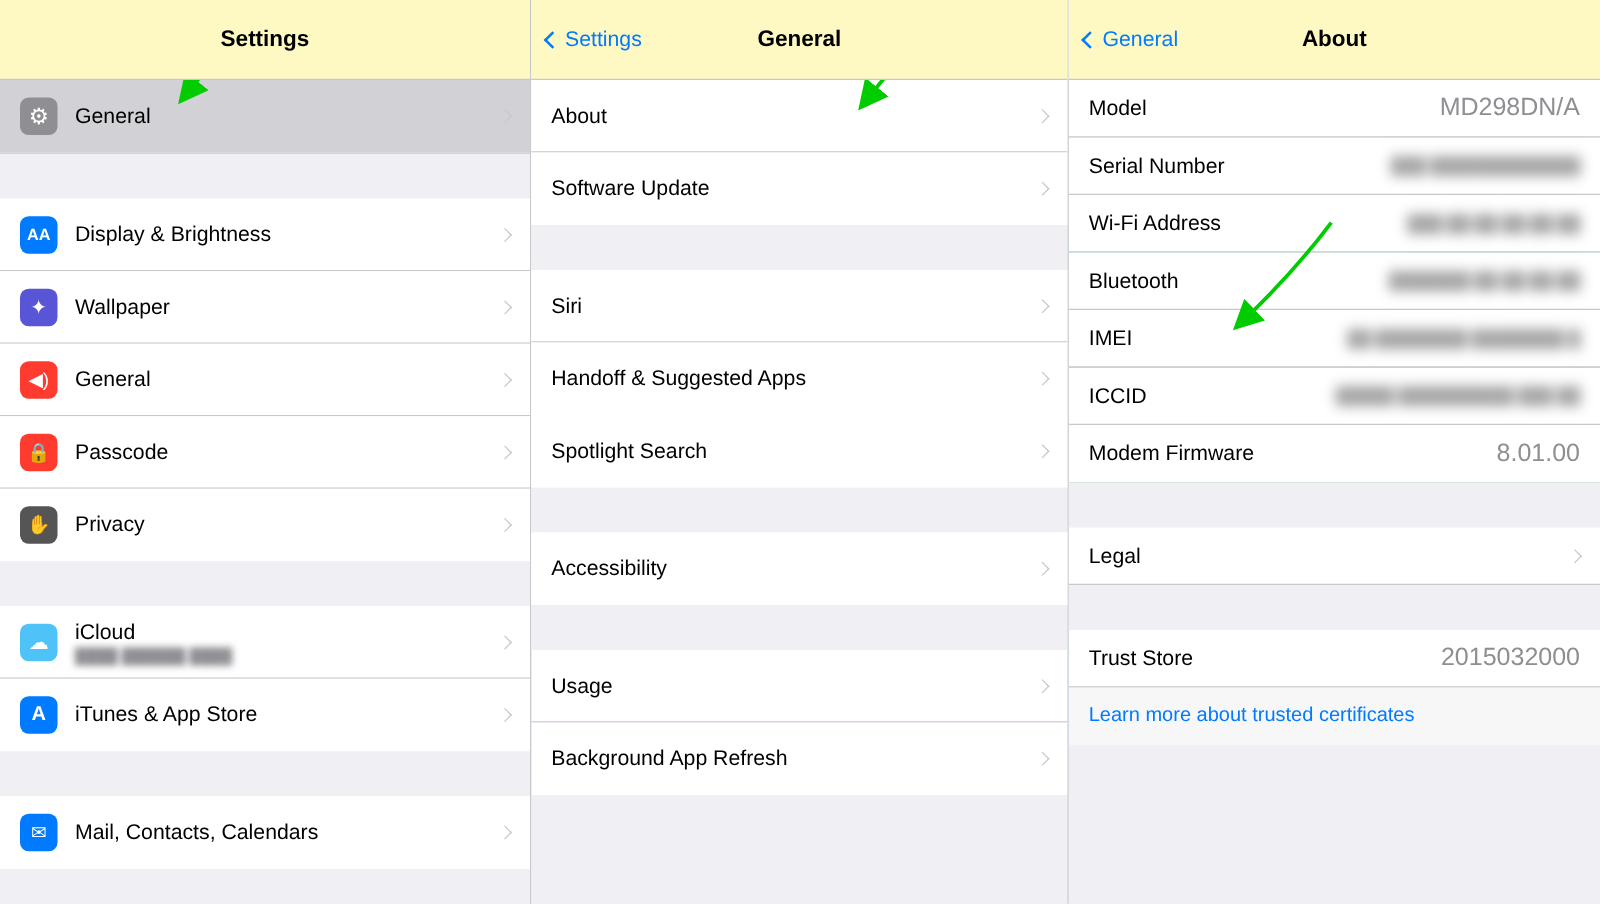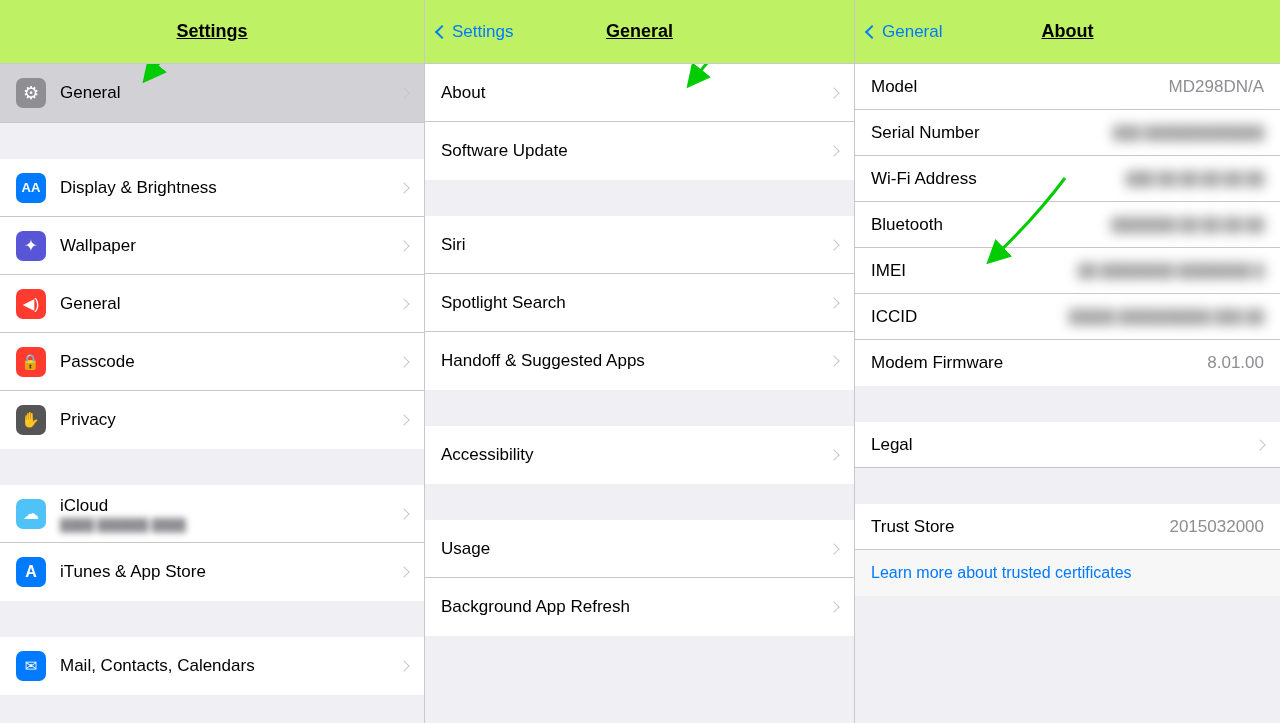--- a/index.html
+++ b/index.html
@@ -19,29 +19,28 @@
       flex-direction: column;
       height: 100%;
       background: #efeff4;
     }
     .col-left { width: 425px; border-right: 1px solid #c8c7cc; }
     .col-mid  { width: 430px; border-right: 1px solid #c8c7cc; }
     .col-right { flex: 1; }
 
     
     .col-header {
-      background: #bef264;
+      background: #fef9c3;
       border-bottom: 1px solid #c8c7cc;
       height: 64px;
       display: flex;
       align-items: center;
       justify-content: center;
       position: relative;
       flex-shrink: 0;
-      text-decoration: underline;
     }
     .col-header .title {
       font-size: 18px;
       font-weight: 600;
       color: #000;
     }
     .col-header .back-btn {
       position: absolute;
       left: 12px;
       display: flex;
@@ -125,21 +124,21 @@
       min-height: 46px;
       padding: 10px 16px;
       gap: 10px;
     }
     .about-item .about-label {
       font-size: 17px;
       color: #000;
       flex: 1;
     }
     .about-item .about-value {
-      font-size: 17px;
+      font-size: 20px;
       color: #8e8e93;
       text-align: right;
     }
     .about-item .about-value.blurred {
       color: transparent;
       text-shadow: 0 0 8px rgba(0,0,0,0.4);
       user-select: none;
       filter: blur(4px);
       font-size: 13px;
     }
@@ -315,28 +314,28 @@
 
     <div class="section-sep"></div>
 
     <div style="background:#fff;">
       <div class="list-item">
         <span class="item-label">Siri</span>
         <div class="item-right">
           <div class="chevron-right"></div>
         </div>
       </div>
+      <div class="list-item" style="border-bottom:none;">
+        <span class="item-label">Handoff &amp; Suggested Apps</span>
+        <div class="item-right">
+          <div class="chevron-right"></div>
+        </div>
+      </div>
       <div class="list-item">
         <span class="item-label">Spotlight Search</span>
-        <div class="item-right">
-          <div class="chevron-right"></div>
-        </div>
-      </div>
-      <div class="list-item" style="border-bottom:none;">
-        <span class="item-label">Handoff &amp; Suggested Apps</span>
         <div class="item-right">
           <div class="chevron-right"></div>
         </div>
       </div>
     </div>
 
     <div class="section-sep"></div>
 
     <div style="background:#fff;">
       <div class="list-item" style="border-bottom:none;">

